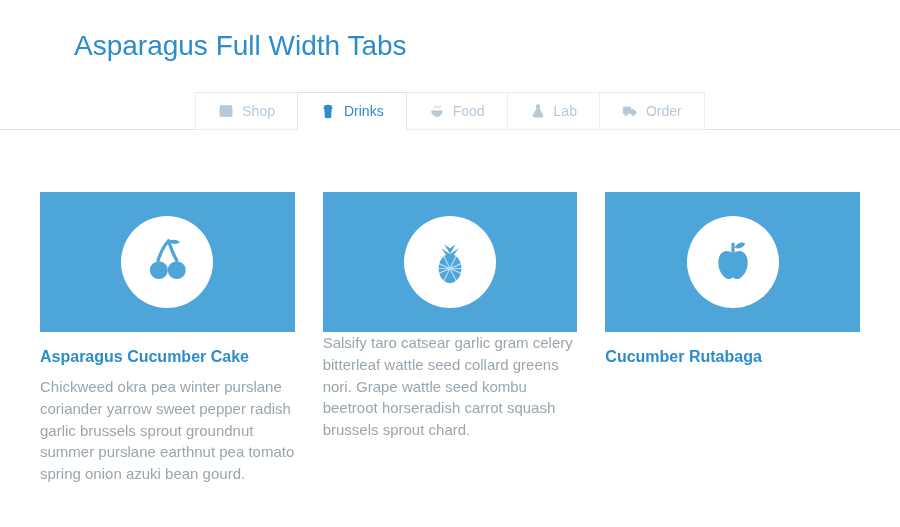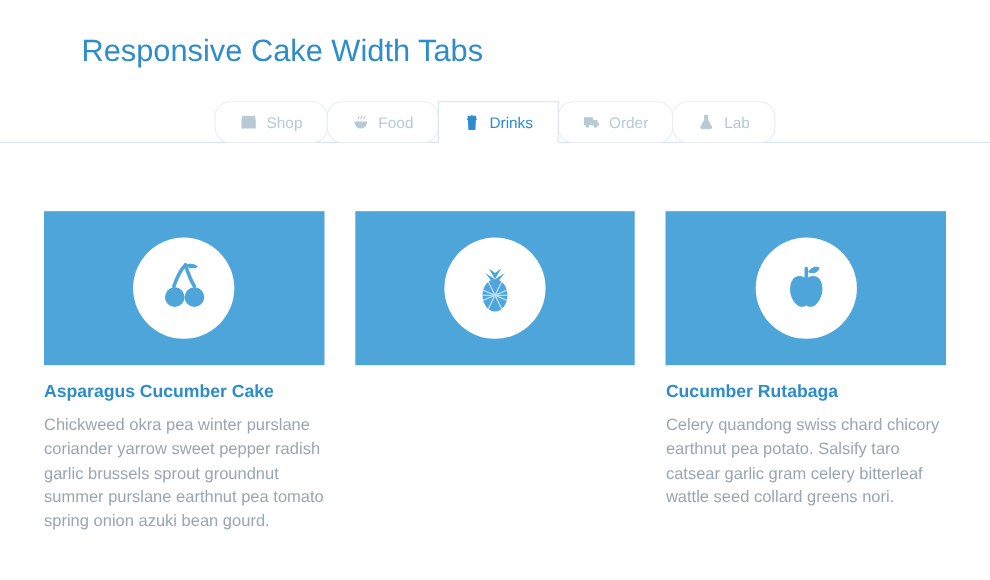--- a/index.html
+++ b/index.html
@@ -55,21 +55,20 @@
     position: relative;
   }
   .tab:first-child { margin-left: 0; }
   .tab.active {
     color: #2d8dcb;
     border-bottom-color: #fff;
     z-index: 2;
   }
   .tab:not(.active) {
     border-color: #e8eef3;
-    border-radius: 14px;
   }
   .tab .icon { width: 16px; height: 16px; display: inline-flex; }
   .tab:not(.active) .icon svg { stroke: #b8c9d6; fill: #b8c9d6; }
   .tab.active .icon svg { stroke: #2d8dcb; fill: #2d8dcb; }
 
   .cards {
     display: flex;
     gap: 28px;
     margin-top: 62px;
     padding: 0 0 0 0;
@@ -101,63 +100,63 @@
     color: #9aa6af;
     font-size: 15px;
     line-height: 1.45;
     font-weight: 400;
   }
 </style>
 </head>
 <body>
 
 <div class="page">
-  <h1 class="title">Responsive Cake Width Tabs</h1>
+  <h1 class="title">Asparagus Full Width Tabs</h1>
 
   <div class="tabs-wrap">
     <div class="tabs">
       <div class="tab">
         <span class="icon">
           <svg viewBox="0 0 24 24" stroke-width="1.5" fill="none">
               <path d="M3 9l1-5h16l1 5M3 9h18M3 9v11h18V9M6 9a2 2 0 104 0M10 9a2 2 0 104 0M14 9a2 2 0 104 0"></path>
             </svg>
         </span>
         <span>Shop</span>
       </div>
+      <div class="tab active">
+        <span class="icon">
+          <svg viewBox="0 0 24 24" stroke-width="1.5" fill="none">
+              <path d="M7 4h10l-1 18H8L7 4zM5 8h14M12 2v2"></path>
+            </svg>
+        </span>
+        <span>Drinks</span>
+      </div>
       <div class="tab">
         <span class="icon">
           <svg viewBox="0 0 24 24" stroke-width="1.5" fill="none">
               <path d="M4 12h16a8 8 0 01-16 0zM8 8c0-2 2-4 2-4M12 8c0-2 2-4 2-4M16 8c0-2 2-4 2-4"></path>
             </svg>
         </span>
         <span>Food</span>
       </div>
-      <div class="tab active">
-        <span class="icon">
-          <svg viewBox="0 0 24 24" stroke-width="1.5" fill="none">
-              <path d="M7 4h10l-1 18H8L7 4zM5 8h14M12 2v2"></path>
-            </svg>
-        </span>
-        <span>Drinks</span>
+      <div class="tab">
+        <span class="icon">
+          <svg viewBox="0 0 24 24" stroke-width="1.5" fill="none">
+              <path d="M9 3h6M10 3v6l-5 9a2 2 0 001.7 3h10.6a2 2 0 001.7-3l-5-9V3"></path>
+            </svg>
+        </span>
+        <span>Lab</span>
       </div>
       <div class="tab">
         <span class="icon">
           <svg viewBox="0 0 24 24" stroke-width="1.5" fill="none">
               <path d="M2 16V6h11v10M13 10h5l3 4v2h-8M6 19a2 2 0 100-4 2 2 0 000 4zM17 19a2 2 0 100-4 2 2 0 000 4z"></path>
             </svg>
         </span>
         <span>Order</span>
-      </div>
-      <div class="tab">
-        <span class="icon">
-          <svg viewBox="0 0 24 24" stroke-width="1.5" fill="none">
-              <path d="M9 3h6M10 3v6l-5 9a2 2 0 001.7 3h10.6a2 2 0 001.7-3l-5-9V3"></path>
-            </svg>
-        </span>
-        <span>Lab</span>
       </div>
     </div>
   </div>
 
   <div class="cards">
 
     <div class="card">
       <div class="media">
         <div class="circle">
           <svg viewBox="0 0 64 64">
@@ -177,30 +176,30 @@
       <div class="media">
         <div class="circle">
           <svg viewBox="0 0 64 64">
             <ellipse cx="32" cy="40" rx="14" ry="18"></ellipse>
             <path d="M18 34l28 12M18 46l28-12M18 40h28M24 24l16 32M40 24L24 56" stroke="#fff" stroke-width="1.5" fill="none" opacity="0.6"></path>
             <path d="M32 22l-7-12 7 5 0-9 0 9 7-5-7 12z"></path>
             <path d="M32 22l-11-7 7 9zM32 22l11-7-7 9z"></path>
           </svg>
         </div>
       </div>
+      <p>Salsify taro catsear garlic gram celery bitterleaf wattle seed collard greens nori. Grape wattle seed kombu beetroot horseradish carrot squash brussels sprout chard.</p>
     </div>
 
     <div class="card">
       <div class="media">
         <div class="circle">
           <svg viewBox="0 0 64 64">
             <path d="M32 22c-3-4-10-5-14-1-6 6-6 22 4 30 4 3 8 2 10 0 2 2 6 3 10 0 10-8 10-24 4-30-4-4-11-3-14 1z"></path>
             <path d="M32 22c0-5 0-9 0-12" stroke="#4ea5d9" stroke-width="4" fill="none" stroke-linecap="round"></path>
             <path d="M34 14c3-6 10-7 13-5-2 6-9 8-13 5z"></path>
           </svg>
         </div>
       </div>
       <h3>Cucumber Rutabaga</h3>
-      <p>Celery quandong swiss chard chicory earthnut pea potato. Salsify taro catsear garlic gram celery bitterleaf wattle seed collard greens nori.</p>
     </div>
 
   </div>
 </div>
 
 </body></html>

